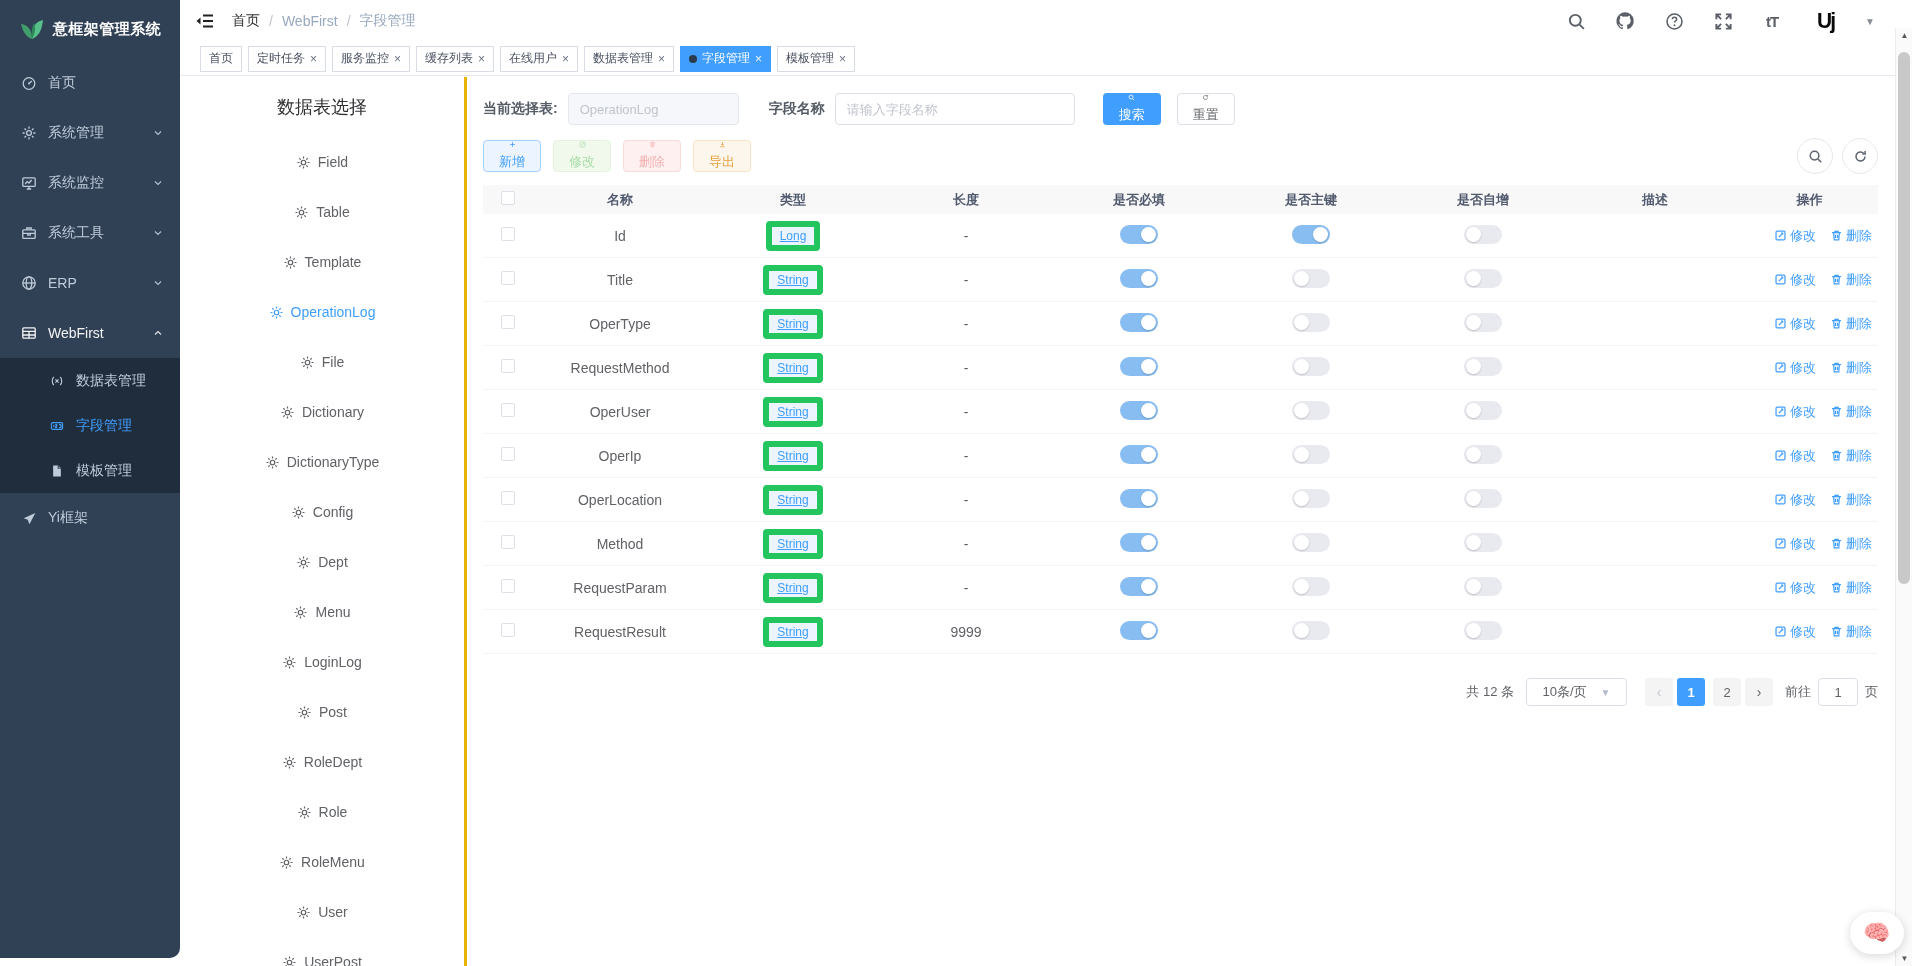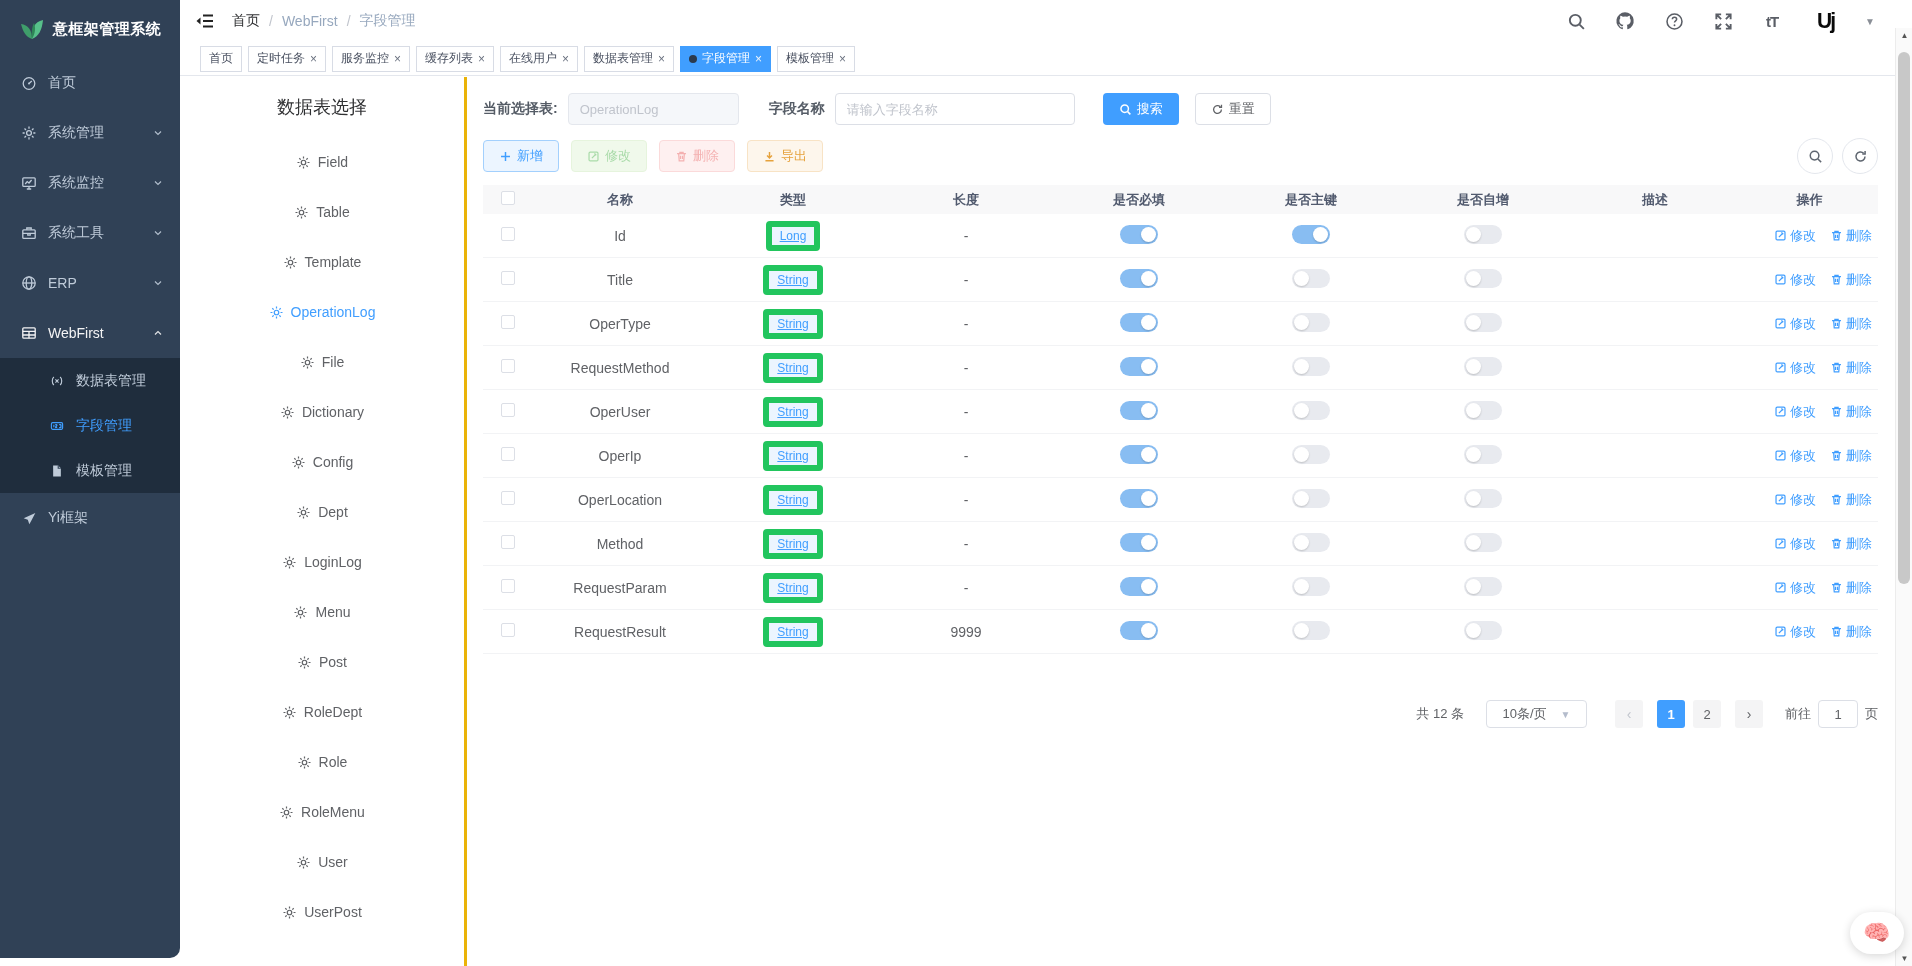--- a/index.html
+++ b/index.html
@@ -60,21 +60,21 @@
   .main { flex:1; padding:14px 17px 0 16px; }
 
   .search-row { display:flex; align-items:center; margin-top:2px; }
   .form-label { font-size:14px; font-weight:bold; color:#555c66; }
   .inp { height:32px; border:1px solid #dcdfe6; border-radius:4px; font-size:13px; padding:0 11px;
     color:#606266; background:#fff; font-family:"Liberation Sans",sans-serif; }
   .inp.disabled { background:#f5f7fa; border-color:#e4e7ed; color:#c0c4cc; width:171px; margin-left:10px; }
   .inp.field { width:240px; margin-left:10px; }
   .inp.field::placeholder { color:#c0c4cc; }
   .btn { height:32px; border-radius:4px; font-size:13px; display:inline-flex; align-items:center;
-    gap:5px; padding:0 15px; cursor:pointer; border:1px solid transparent; }
+    gap:5px; padding:0 15px; cursor:pointer; border:1px solid transparent;flex-direction:column; }
   .btn-search { background:#409eff; color:#fff; margin-left:28px; }
   .btn-reset { background:#fff; color:#606266; border-color:#dcdfe6; margin-left:16px; }
 
   .toolbar-row { display:flex; align-items:center; margin-top:13px; }
   .btn-add { background:#ecf5ff; color:#409eff; border-color:#a3d0fd; }
   .btn-edit { background:#f0f9eb; color:#a9dba9; border-color:#e6f4dd; margin-left:12px; }
   .btn-del { background:#fef0f0; color:#f4b1b1; border-color:#fbdada; margin-left:12px; }
   .btn-export { background:#fdf6ec; color:#e6a23c; border-color:#f8e3c5; margin-left:12px; }
   .circle-btn { width:36px; height:36px; border-radius:50%; border:1px solid #e4e7ed; background:#fff;
     display:flex; align-items:center; justify-content:center; color:#5f6670; cursor:pointer; }
@@ -94,21 +94,21 @@
   .switch { width:38px; height:19px; border-radius:10px; background:#e8eaef; display:inline-block;
     position:relative; cursor:pointer; }
   .switch::after { content:""; position:absolute; top:2px; left:2px; width:15px; height:15px;
     border-radius:50%; background:#fff; box-shadow:0 1px 2px rgba(0,0,0,.18); }
   .switch.on { background:#88bdf2; }
   .switch.on::after { left:auto; right:2px; }
   .ops { display:flex; justify-content:flex-end; gap:14px; padding-right:6px; }
   .op-link { color:#409eff; font-size:13px; display:inline-flex; align-items:center; gap:3px; cursor:pointer; }
 
   
-  .pager { display:flex; align-items:center; justify-content:flex-end; margin-top:46px; gap:14px;
+  .pager { display:flex; align-items:center; justify-content:flex-end; margin-top:24px; gap:4px;
     font-size:13px; color:#606266; }
   .pg-total { margin-right:8px; }
   .pg-size { width:101px; height:28px; border:1px solid #dcdfe6; border-radius:4px; display:flex;
     align-items:center; justify-content:center; gap:14px; color:#606266; cursor:pointer; margin-right:14px; }
   .pg-size .c { color:#b4bccc; font-size:10px; }
   .pg-btn { min-width:28px; height:28px; border-radius:3px; background:#f4f4f5; color:#606266;
     display:flex; align-items:center; justify-content:center; font-size:13px; cursor:pointer; }
   .pg-btn.arrow { color:#c0c4cc; font-size:14px; }
   .pg-btn.arrow.next { color:#606266; }
   .pg-btn.active { background:#409eff; color:#fff; font-weight:bold; }
@@ -399,48 +399,57 @@
           </span>
     <span>Dictionary</span>
         </div>
         <div class="tree-item">
           <span class="gear">
             <svg class="icon" width="15" height="15" viewBox="0 0 16 16" fill="none" stroke="currentColor" stroke-width="1.3">
               <circle cx="8" cy="8" r="2.4"></circle>
               <path d="M8 1.6v2.1M8 12.3v2.1M1.6 8h2.1M12.3 8h2.1M3.5 3.5L5 5M11 11l1.5 1.5M12.5 3.5L11 5M5 11l-1.5 1.5"></path>
             </svg>
           </span>
+    <span>DictionaryType</span>
+        </div>
+        <div class="tree-item">
+          <span class="gear">
+            <svg class="icon" width="15" height="15" viewBox="0 0 16 16" fill="none" stroke="currentColor" stroke-width="1.3">
+              <circle cx="8" cy="8" r="2.4"></circle>
+              <path d="M8 1.6v2.1M8 12.3v2.1M1.6 8h2.1M12.3 8h2.1M3.5 3.5L5 5M11 11l1.5 1.5M12.5 3.5L11 5M5 11l-1.5 1.5"></path>
+            </svg>
+          </span>
     <span>Config</span>
         </div>
         <div class="tree-item">
           <span class="gear">
             <svg class="icon" width="15" height="15" viewBox="0 0 16 16" fill="none" stroke="currentColor" stroke-width="1.3">
               <circle cx="8" cy="8" r="2.4"></circle>
               <path d="M8 1.6v2.1M8 12.3v2.1M1.6 8h2.1M12.3 8h2.1M3.5 3.5L5 5M11 11l1.5 1.5M12.5 3.5L11 5M5 11l-1.5 1.5"></path>
             </svg>
           </span>
     <span>Dept</span>
         </div>
         <div class="tree-item">
           <span class="gear">
             <svg class="icon" width="15" height="15" viewBox="0 0 16 16" fill="none" stroke="currentColor" stroke-width="1.3">
               <circle cx="8" cy="8" r="2.4"></circle>
               <path d="M8 1.6v2.1M8 12.3v2.1M1.6 8h2.1M12.3 8h2.1M3.5 3.5L5 5M11 11l1.5 1.5M12.5 3.5L11 5M5 11l-1.5 1.5"></path>
             </svg>
           </span>
+    <span>Menu</span>
+        </div>
+        <div class="tree-item">
+          <span class="gear">
+            <svg class="icon" width="15" height="15" viewBox="0 0 16 16" fill="none" stroke="currentColor" stroke-width="1.3">
+              <circle cx="8" cy="8" r="2.4"></circle>
+              <path d="M8 1.6v2.1M8 12.3v2.1M1.6 8h2.1M12.3 8h2.1M3.5 3.5L5 5M11 11l1.5 1.5M12.5 3.5L11 5M5 11l-1.5 1.5"></path>
+            </svg>
+          </span>
     <span>LoginLog</span>
-        </div>
-        <div class="tree-item">
-          <span class="gear">
-            <svg class="icon" width="15" height="15" viewBox="0 0 16 16" fill="none" stroke="currentColor" stroke-width="1.3">
-              <circle cx="8" cy="8" r="2.4"></circle>
-              <path d="M8 1.6v2.1M8 12.3v2.1M1.6 8h2.1M12.3 8h2.1M3.5 3.5L5 5M11 11l1.5 1.5M12.5 3.5L11 5M5 11l-1.5 1.5"></path>
-            </svg>
-          </span>
-    <span>Menu</span>
         </div>
         <div class="tree-item">
           <span class="gear">
             <svg class="icon" width="15" height="15" viewBox="0 0 16 16" fill="none" stroke="currentColor" stroke-width="1.3">
               <circle cx="8" cy="8" r="2.4"></circle>
               <path d="M8 1.6v2.1M8 12.3v2.1M1.6 8h2.1M12.3 8h2.1M3.5 3.5L5 5M11 11l1.5 1.5M12.5 3.5L11 5M5 11l-1.5 1.5"></path>
             </svg>
           </span>
     <span>Post</span>
         </div>

